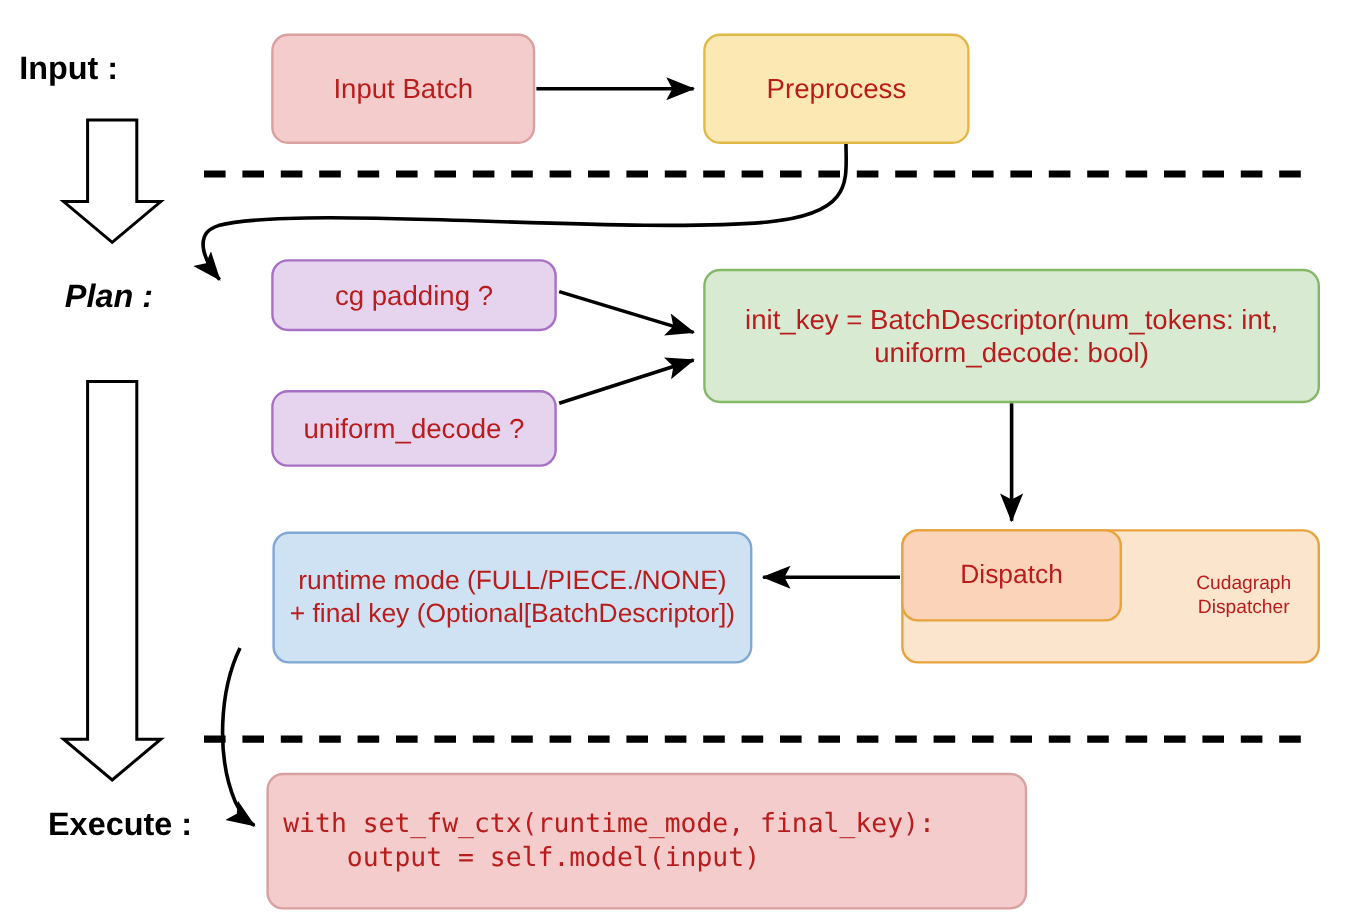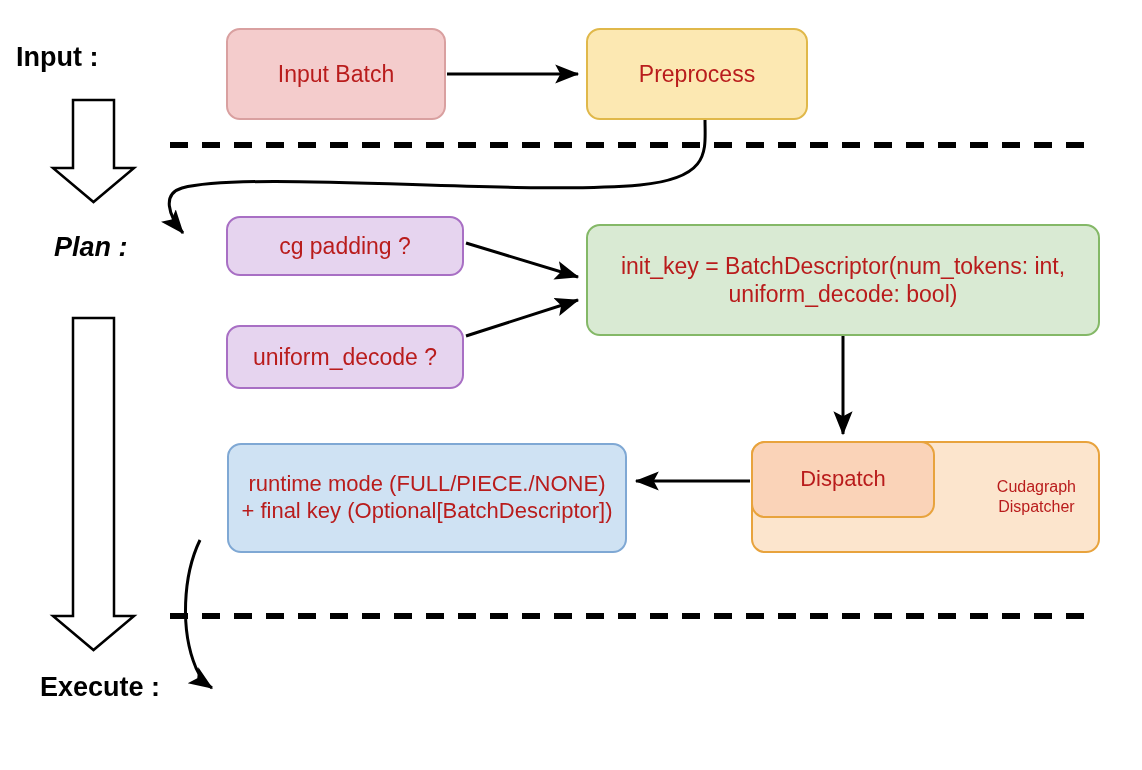--- a/index.html
+++ b/index.html
@@ -148,14 +148,16 @@
   <div class="node" id="node-uniform-decode">uniform_decode ?</div>
 
   <div class="node" id="node-init-key">init_key = BatchDescriptor(num_tokens: int, uniform_decode: bool)</div>
 
   <div class="node" id="node-runtime-mode">runtime mode (FULL/PIECE./NONE)<br>+ final key (Optional[BatchDescriptor])</div>
 
   <div class="node" id="node-cudagraph-dispatcher">Cudagraph<br>Dispatcher</div>
 
   <div class="node" id="node-dispatch">Dispatch</div>
 
+  <div class="node mono" id="node-code">with set_fw_ctx(runtime_mode, final_key):
+    output = self.model(input)</div>
 
 </div>
 
 </body></html>

